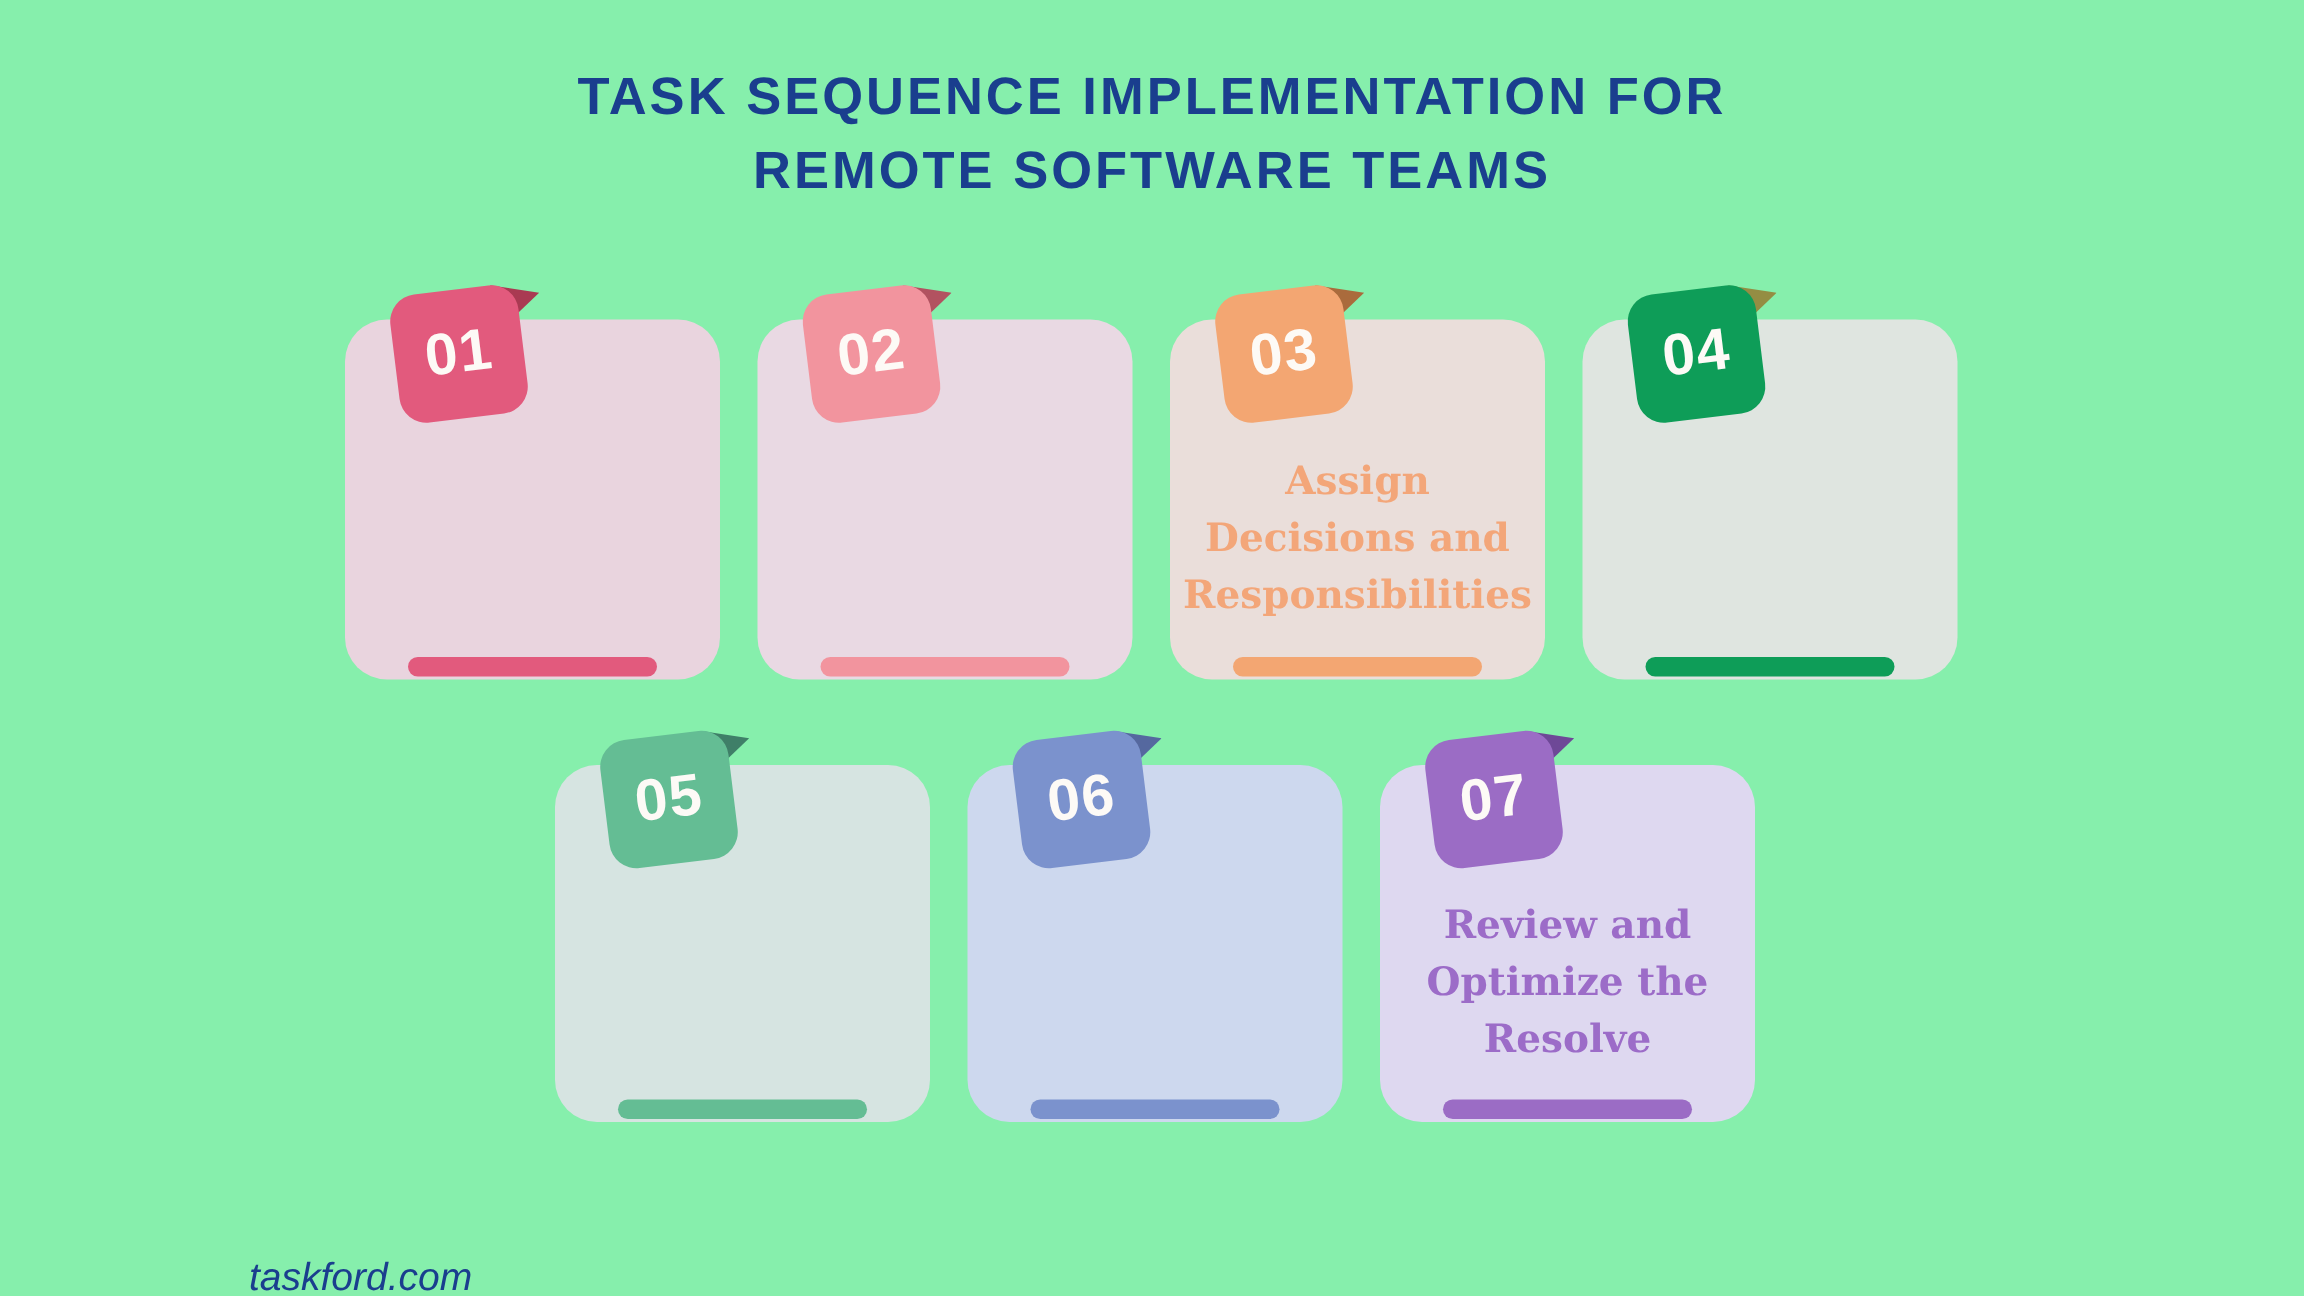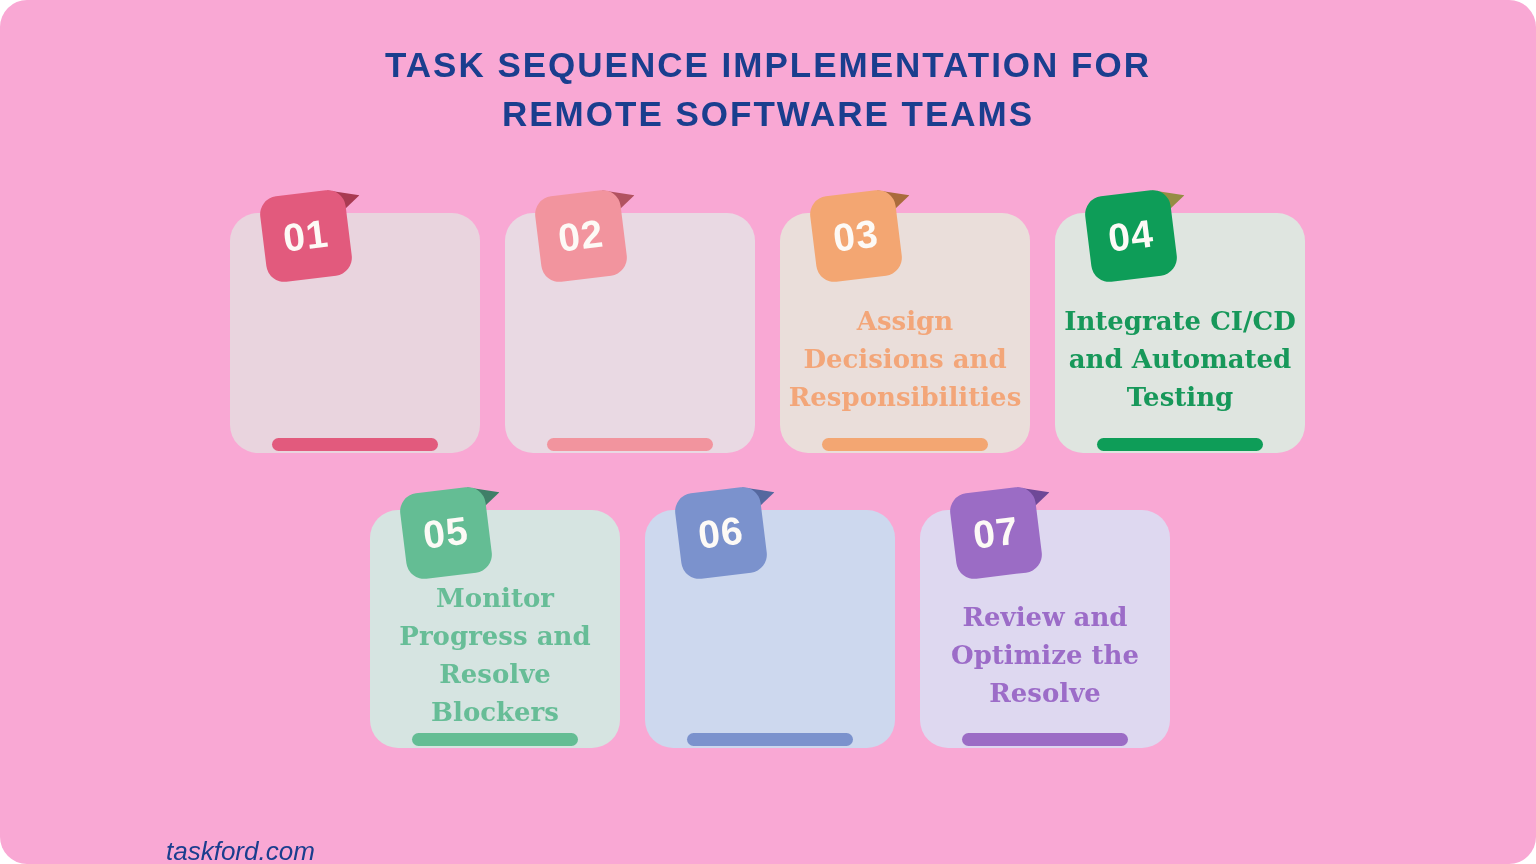--- a/index.html
+++ b/index.html
@@ -50,21 +50,21 @@
 
   .site-link {
     position:absolute; left:166px; top:836px;
     font-size:26px; font-style:italic; color:#1a3e8e;
     text-decoration:underline; text-underline-offset:5px; cursor:pointer;
   }
 </style>
 </head>
 <body>
 
-<div class="page" style="background: #f9a8d4; border-radius: 27px;">
+<div class="page" style="background: #86efac;">
 
   <div class="title" style="color: rgb(26, 62, 142);">TASK SEQUENCE IMPLEMENTATION FOR
 REMOTE SOFTWARE TEAMS</div>
 
   <div class="card row1" style="left: 230px; --accent: #e25a7d; --fold: #a93a52; --card-bg: #e9d4de; --text: #e0597f;">
     <div class="badge-wrap">
       <div class="fold"></div>
       <div class="badge-square">
         <span class="num">01</span>
       </div>
@@ -95,37 +95,30 @@
     <div class="pill"></div>
   </div>
 
   <div class="card row1" style="left: 1055px; --accent: #0e9d58; --fold: #948d43; --card-bg: #dfe5e0; --text: #17985a;">
     <div class="badge-wrap">
       <div class="fold"></div>
       <div class="badge-square">
         <span class="num">04</span>
       </div>
     </div>
-    <div class="label">Integrate CI/CD
-and Automated
-Testing</div>
     <div class="pill"></div>
   </div>
 
   <div class="card row2" style="left: 370px; --accent: #64bd94; --fold: #3f7f68; --card-bg: #d6e4e1; --text: #67bd97;">
     <div class="badge-wrap">
       <div class="fold"></div>
       <div class="badge-square">
         <span class="num">05</span>
       </div>
     </div>
-    <div class="label">Monitor
-Progress and
-Resolve
-Blockers</div>
     <div class="pill"></div>
   </div>
 
   <div class="card row2" style="left: 645px; --accent: #7b92cd; --fold: #55689f; --card-bg: #cdd8ee; --text: #7e95d1;">
     <div class="badge-wrap">
       <div class="fold"></div>
       <div class="badge-square">
         <span class="num">06</span>
       </div>
     </div>

